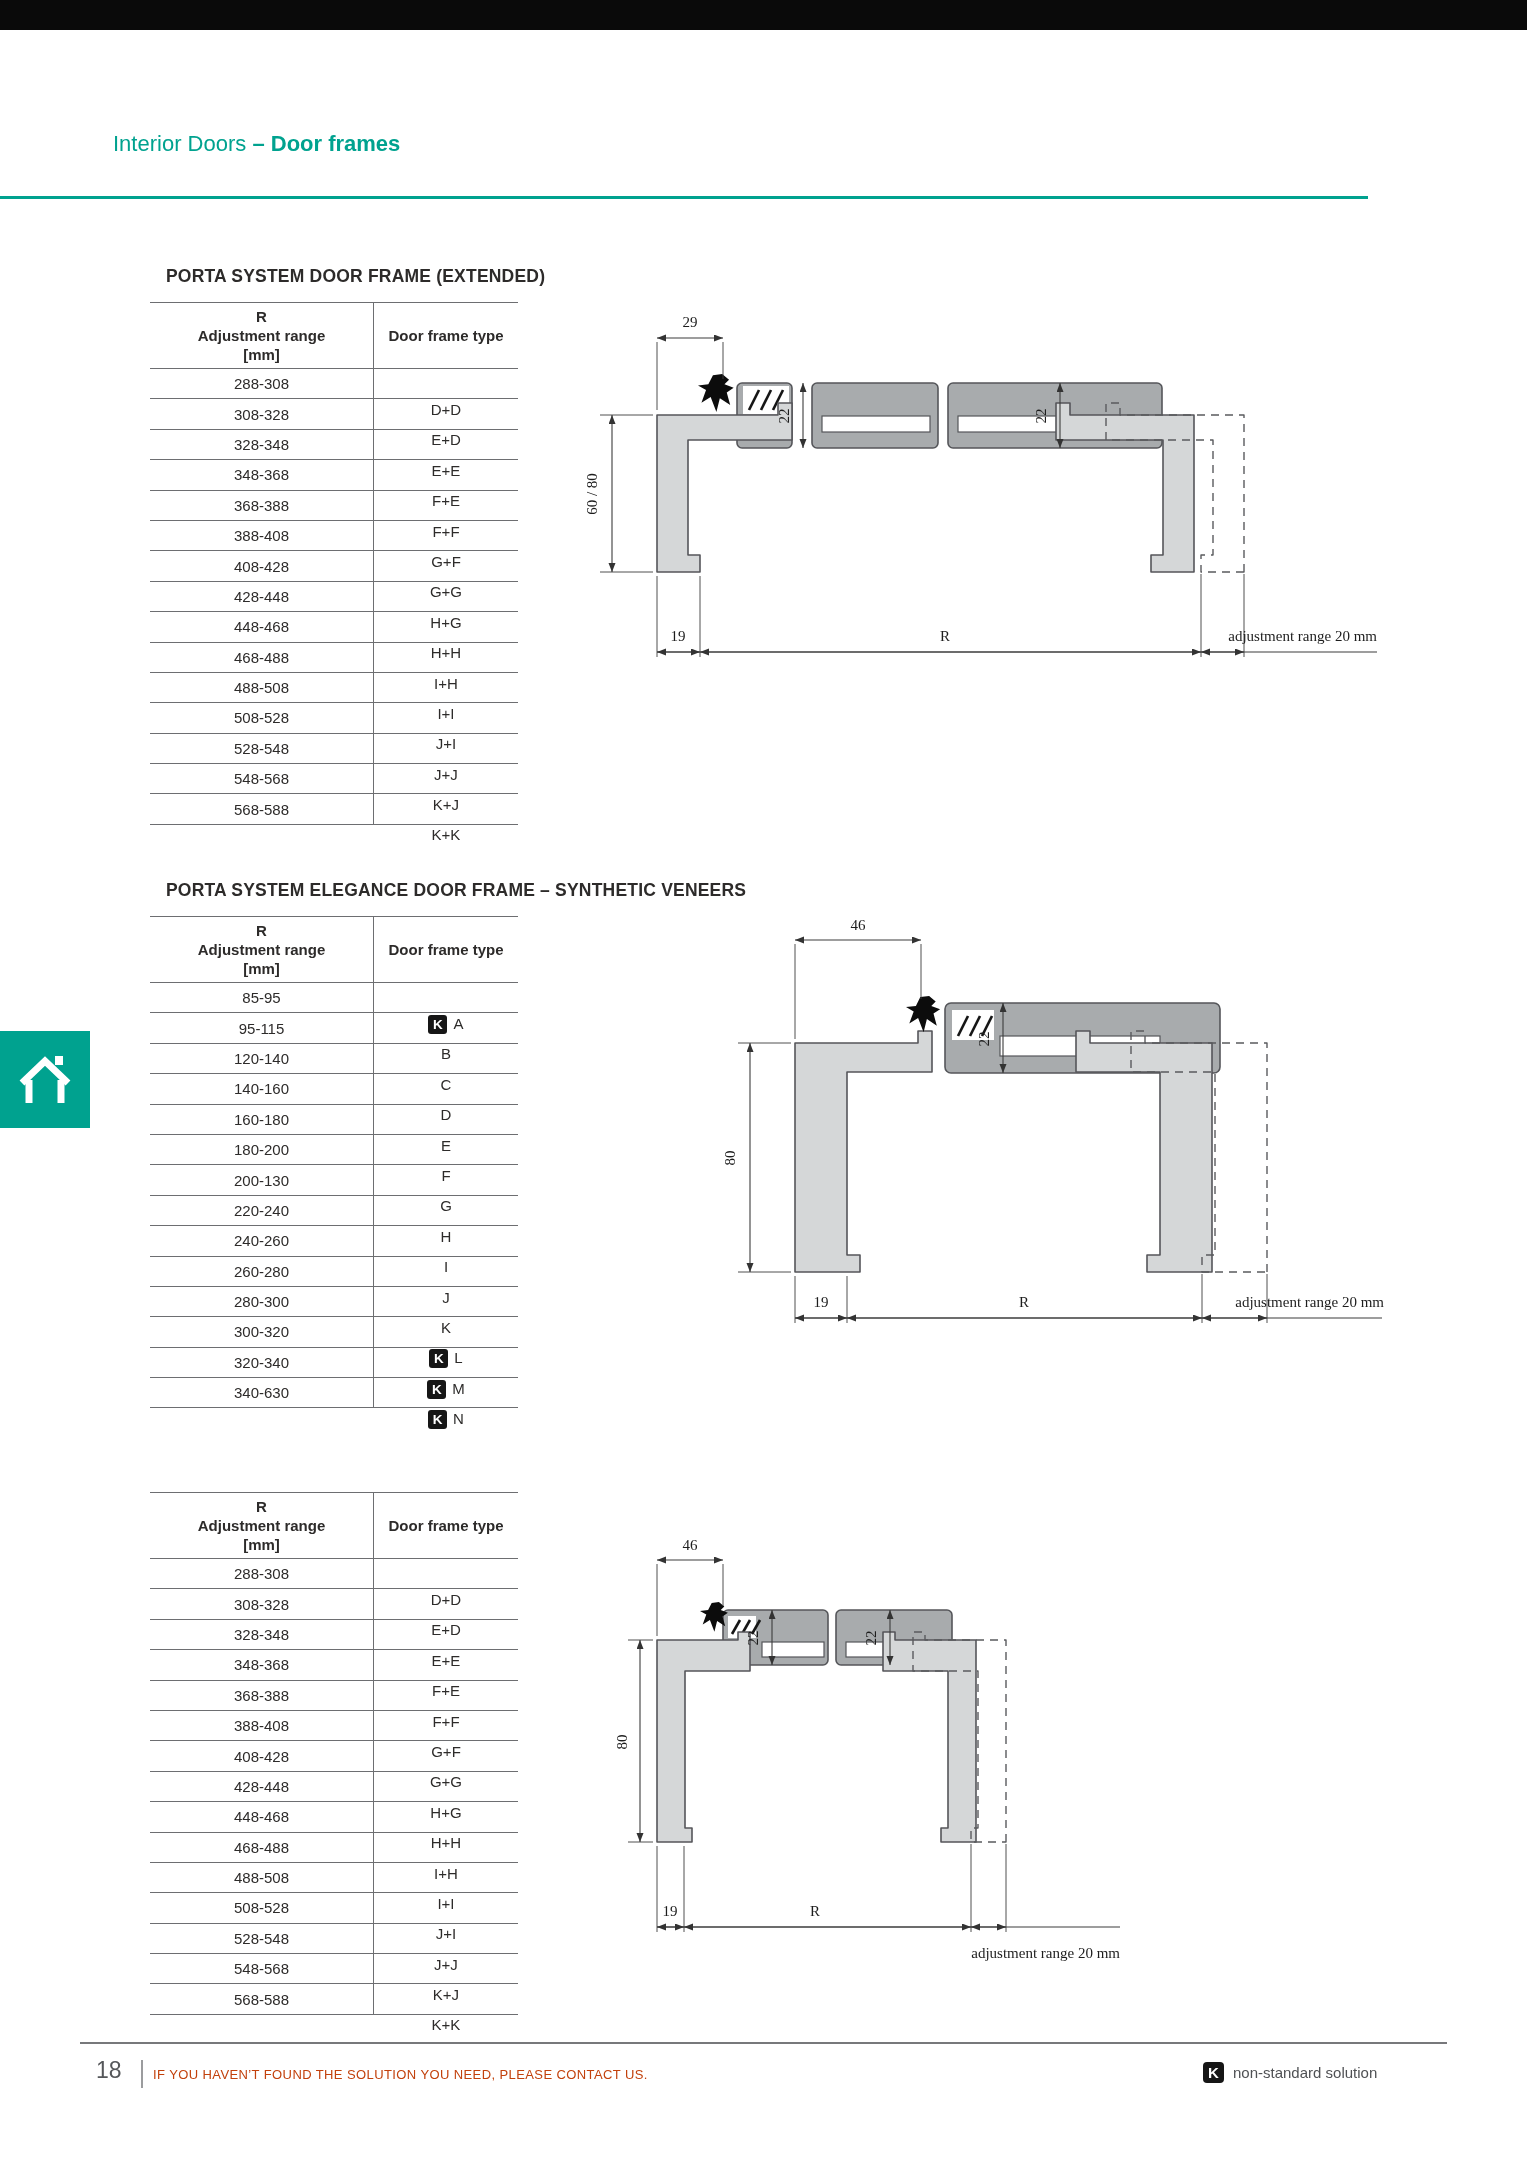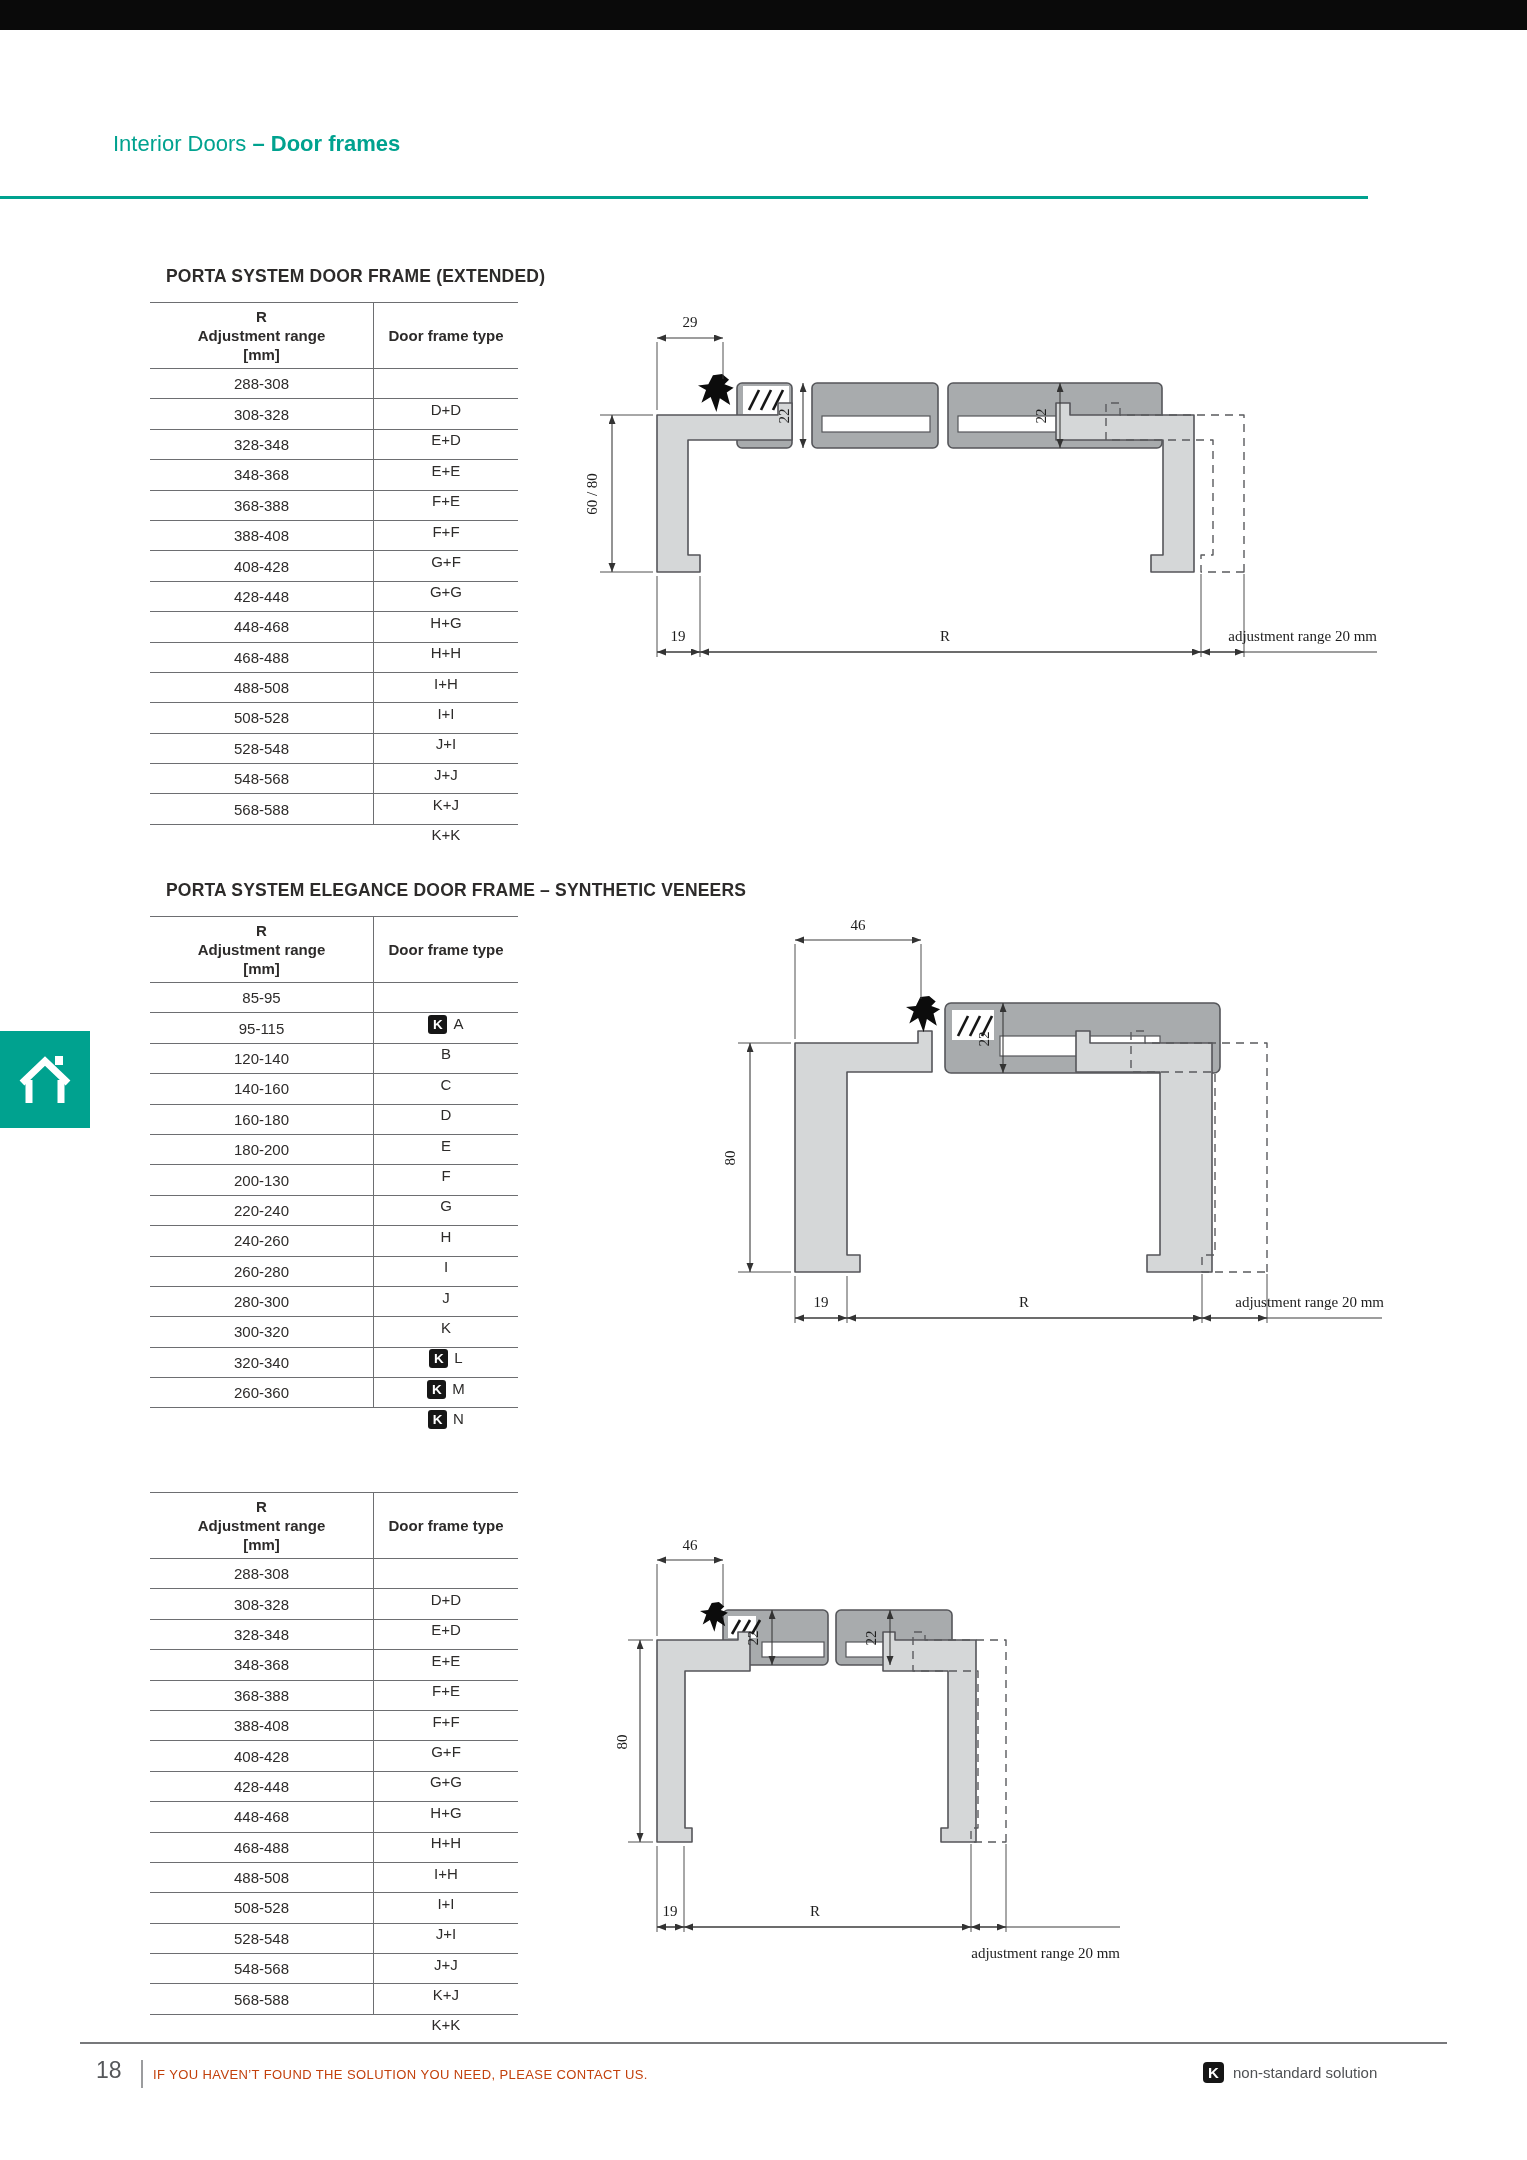--- a/index.html
+++ b/index.html
@@ -357,21 +357,21 @@
 
         <div class="trow">
           <div class="c1">320-340</div>
           <div class="c2">
             <span class="k-badge">K</span>
             <span>M</span>
           </div>
         </div>
 
         <div class="trow">
-          <div class="c1">260-360</div>
+          <div class="c1">340-630</div>
           <div class="c2">
             <span class="k-badge">K</span>
             <span>N</span>
           </div>
         </div>
       </div>
   </div>
 
   <svg class="diagram" style="left:560px;top:840px;" width="830" height="500" viewBox="0 0 830 500">
     <defs>

